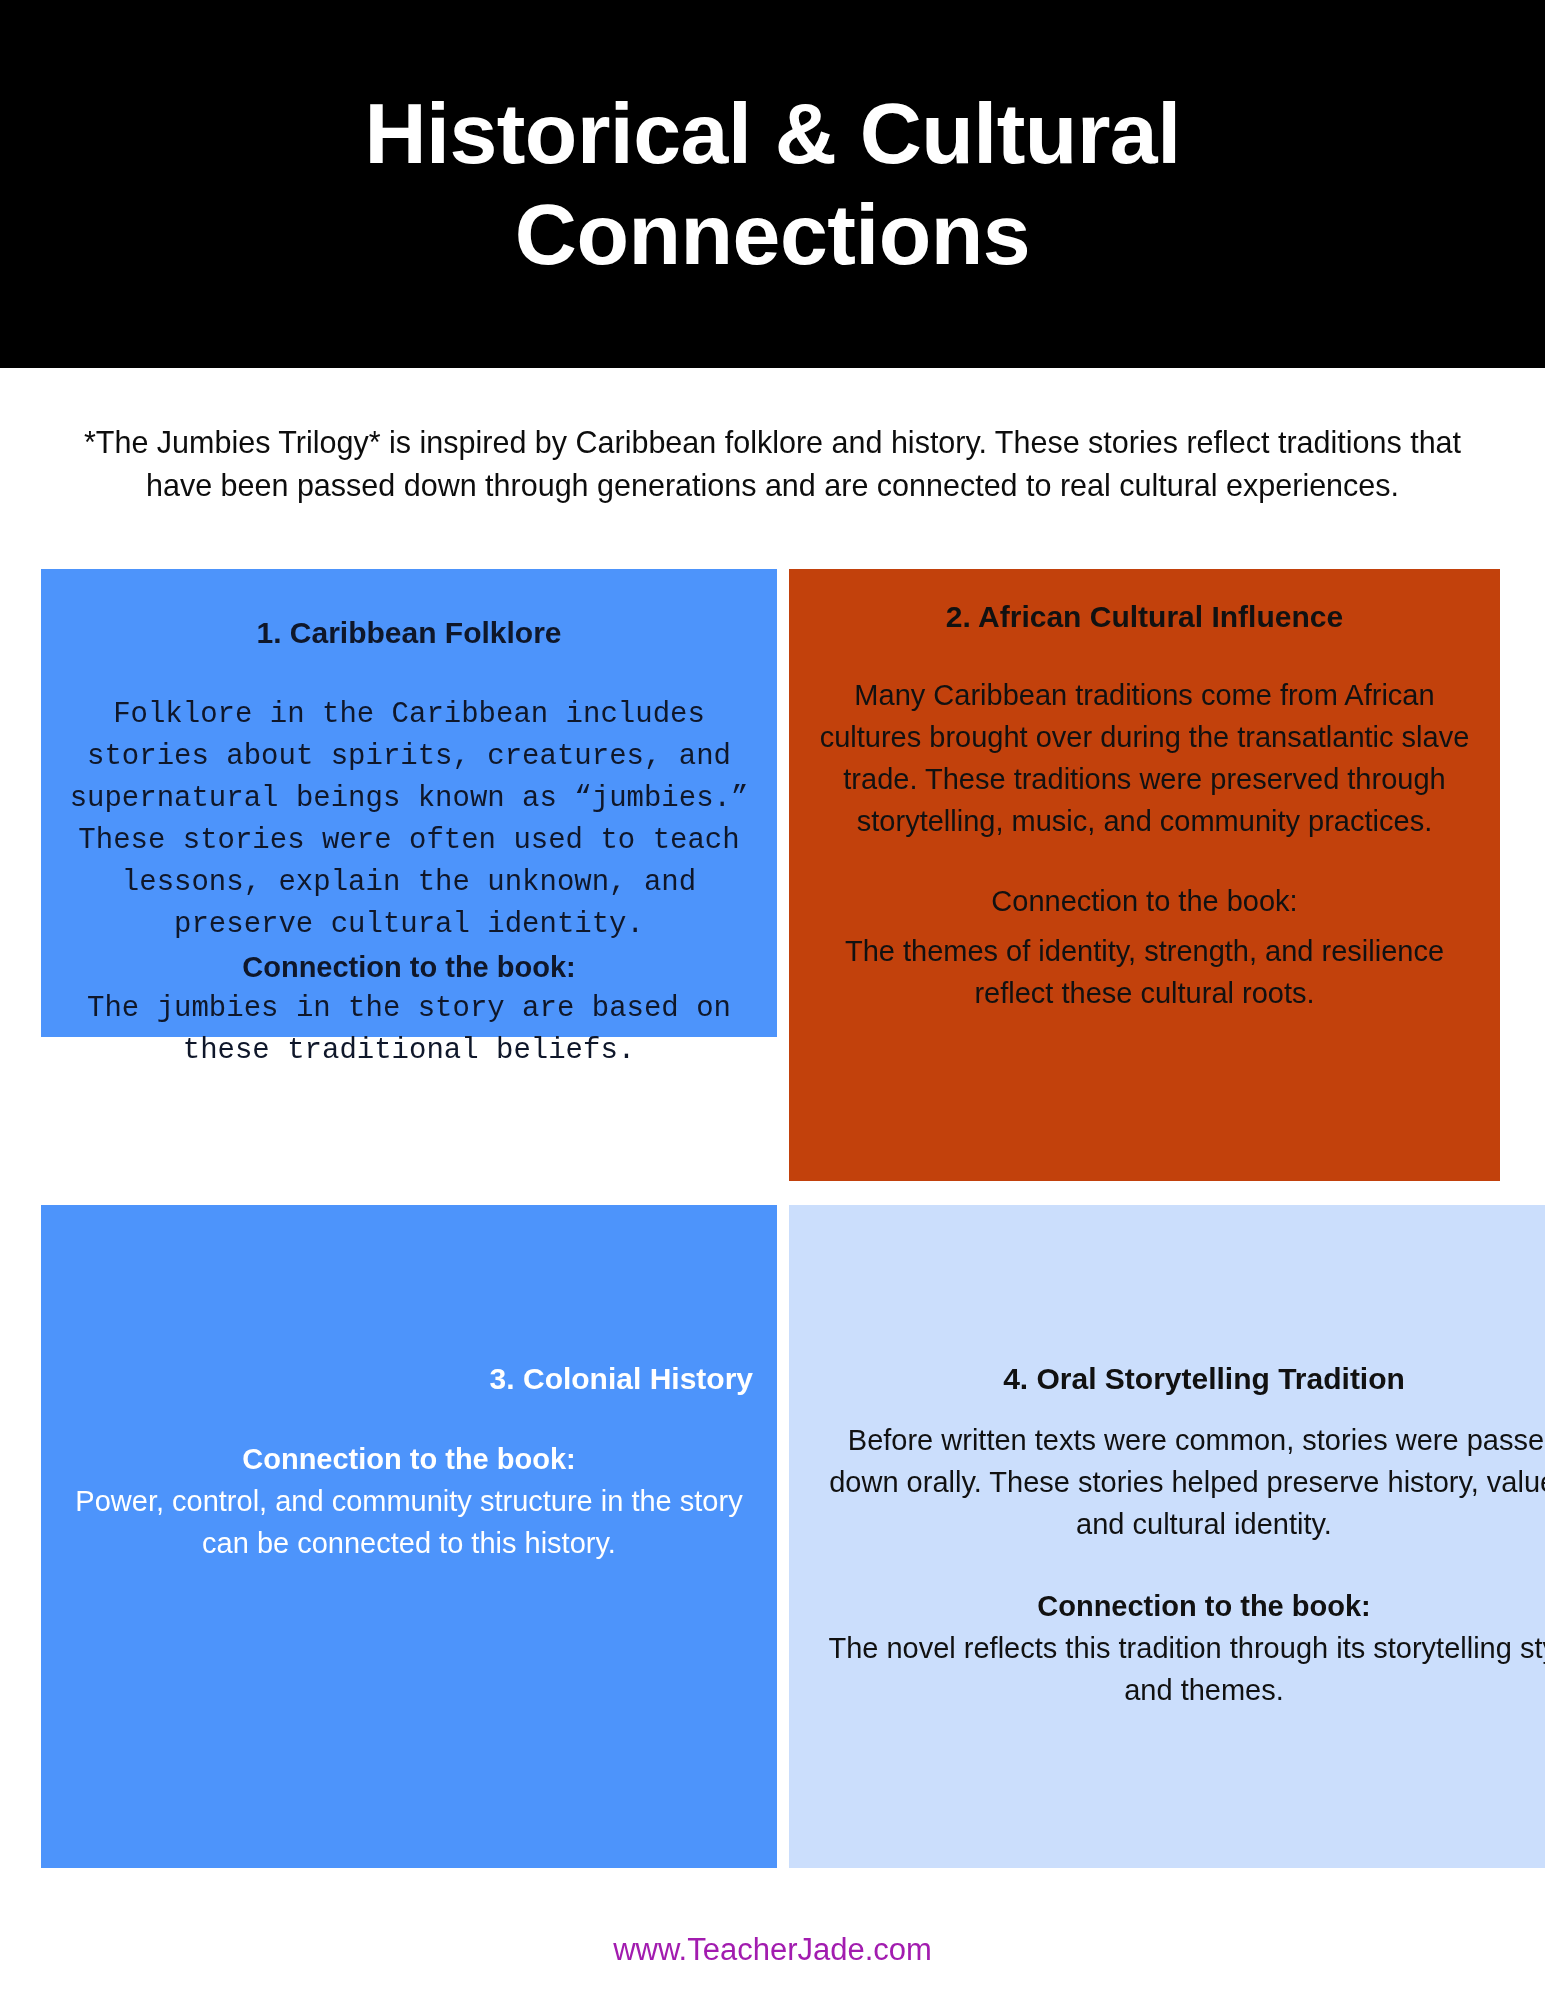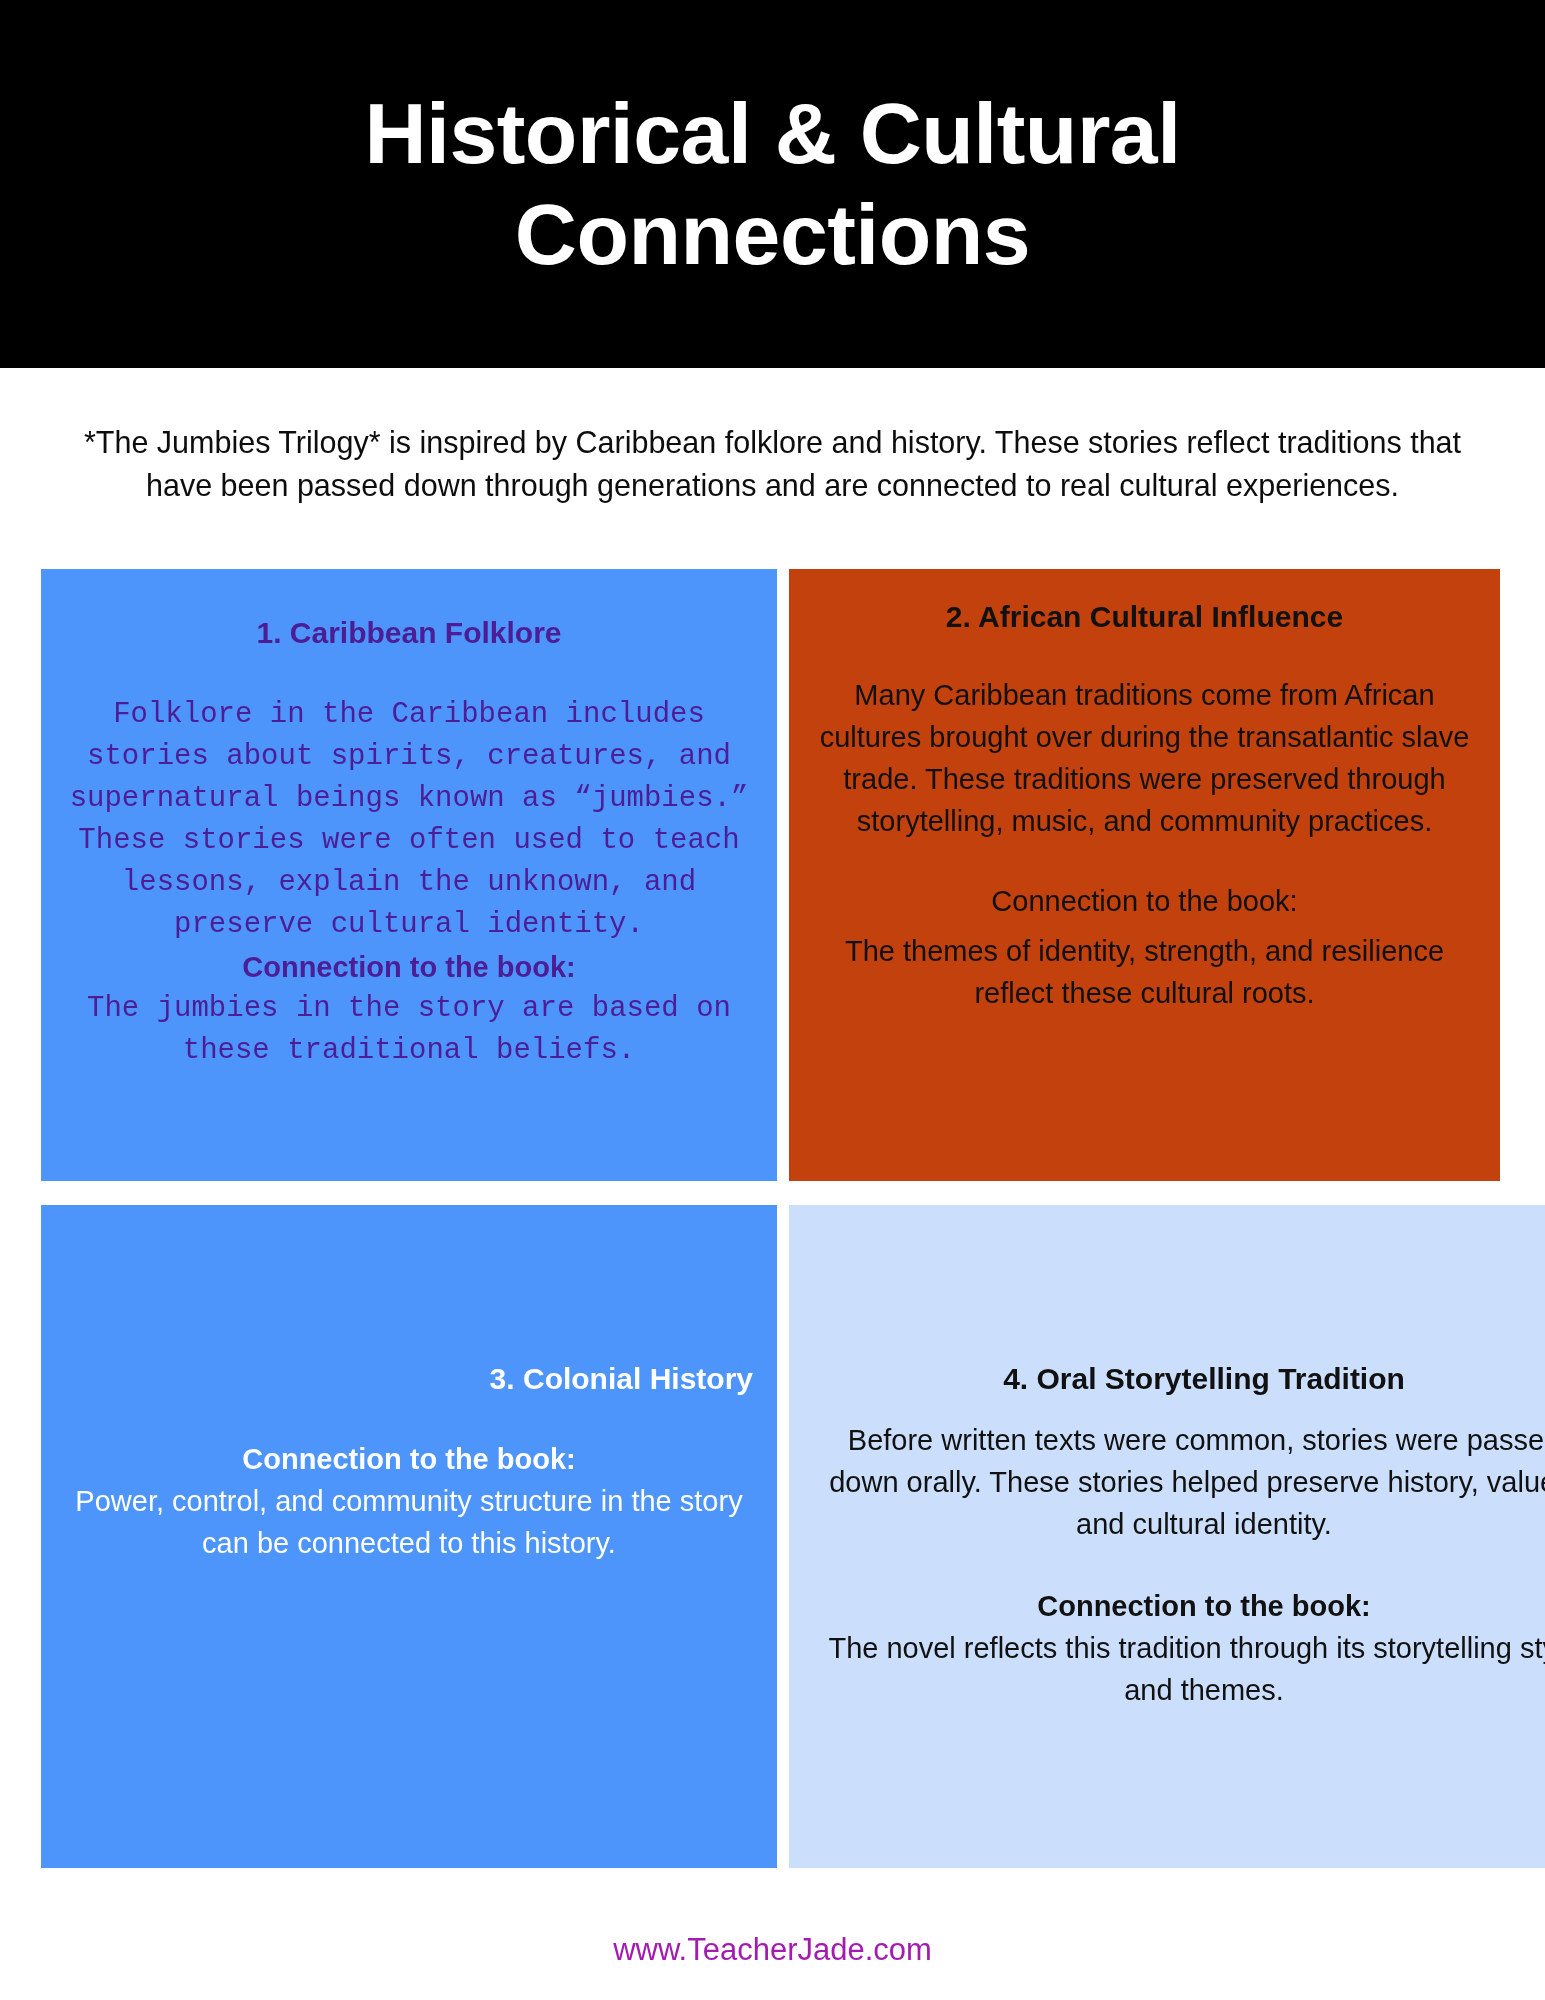--- a/index.html
+++ b/index.html
@@ -73,21 +73,21 @@
   .card {
     position: absolute;
     box-sizing: border-box;
     padding: 26px 24px;
     text-align: center;
     display: flex;
     flex-direction: column;
     align-items: stretch;
     justify-content: flex-start;
   }
-  .card-1 { left: 0px;    top: 0px;    width: 736px; height: 612px; background: #4d94fb; color:#4c1d95; }
+  .card-1 { left: 0px;    top: 0px;    width: 736px; height: 468px; background: #4d94fb; color:#0f172a; }
   .card-2 { left: 748px;  top: 0px;    width: 711px; height: 612px; background: #c2410c; color:#111111; }
   .card-3 { left: 0px;    top: 636px;  width: 736px; height: 663px; background: #4d94fb; color:#ffffff; }
   .card-4 { left: 748px;  top: 636px;  width: 830px; height: 663px; background: #cbdefc; color:#111111; }
 
   .card-title {
     font-weight: 700;
     font-size: 30px;
     line-height: 1.3;
     margin: 0;
   }

